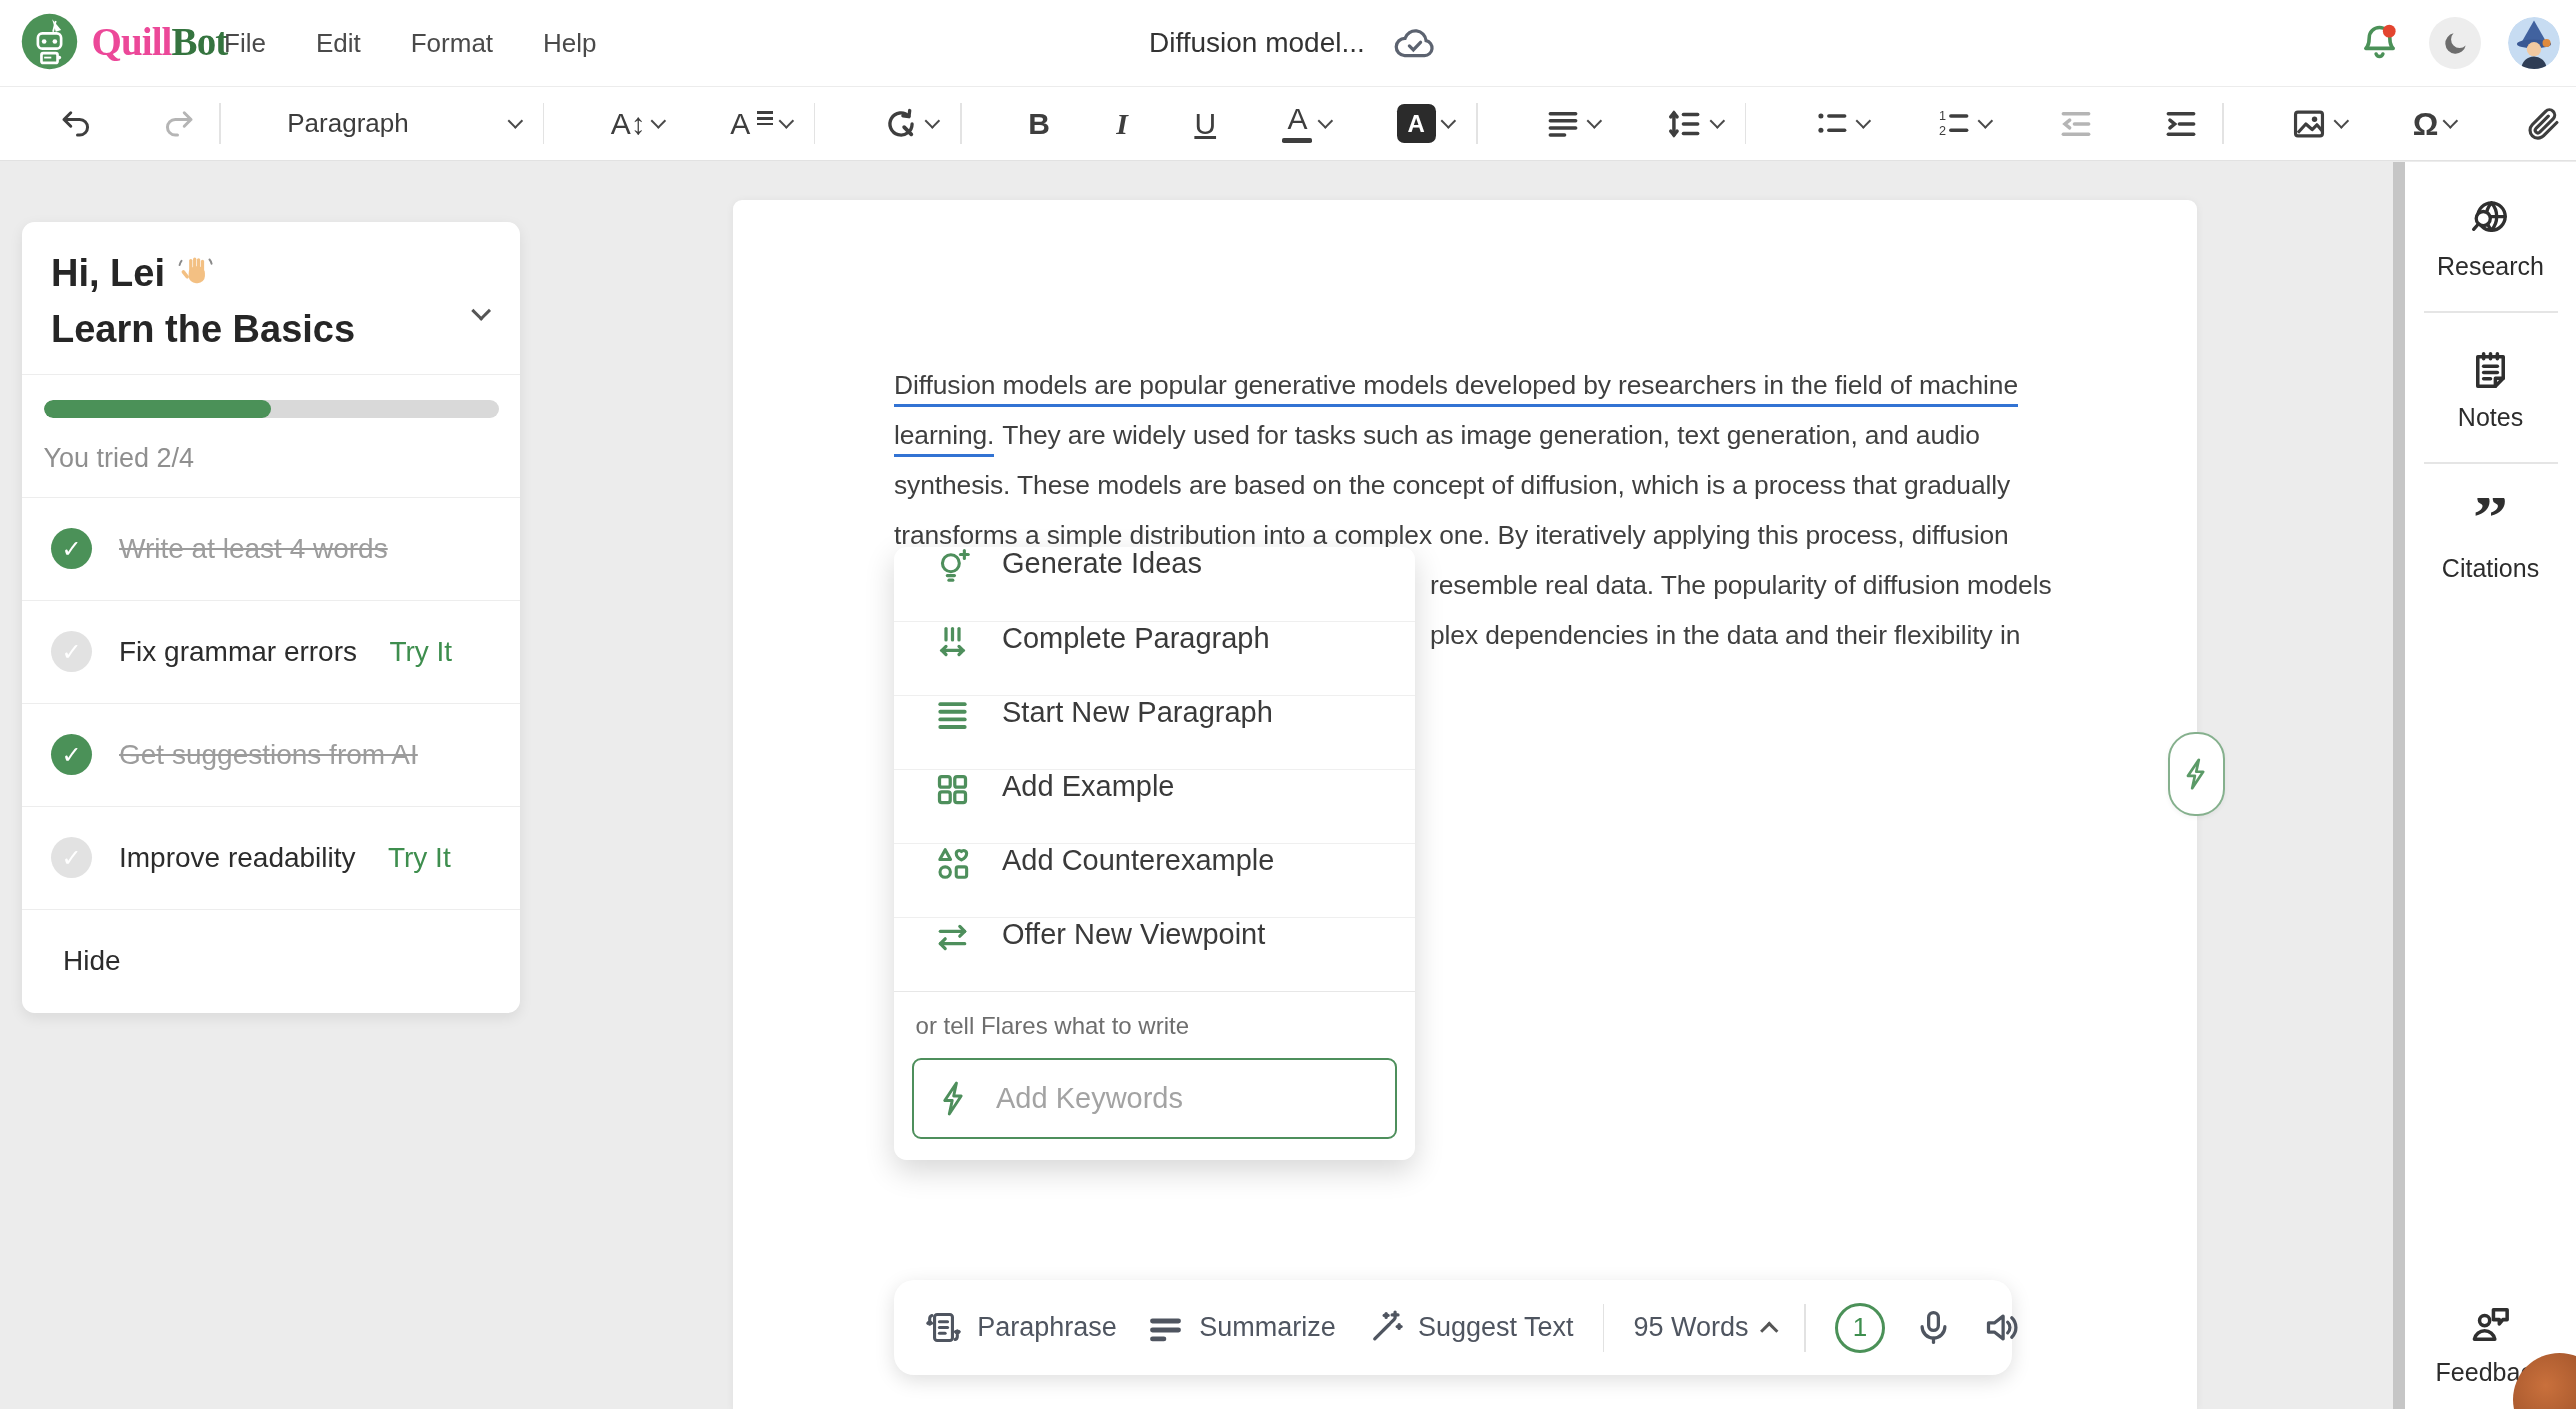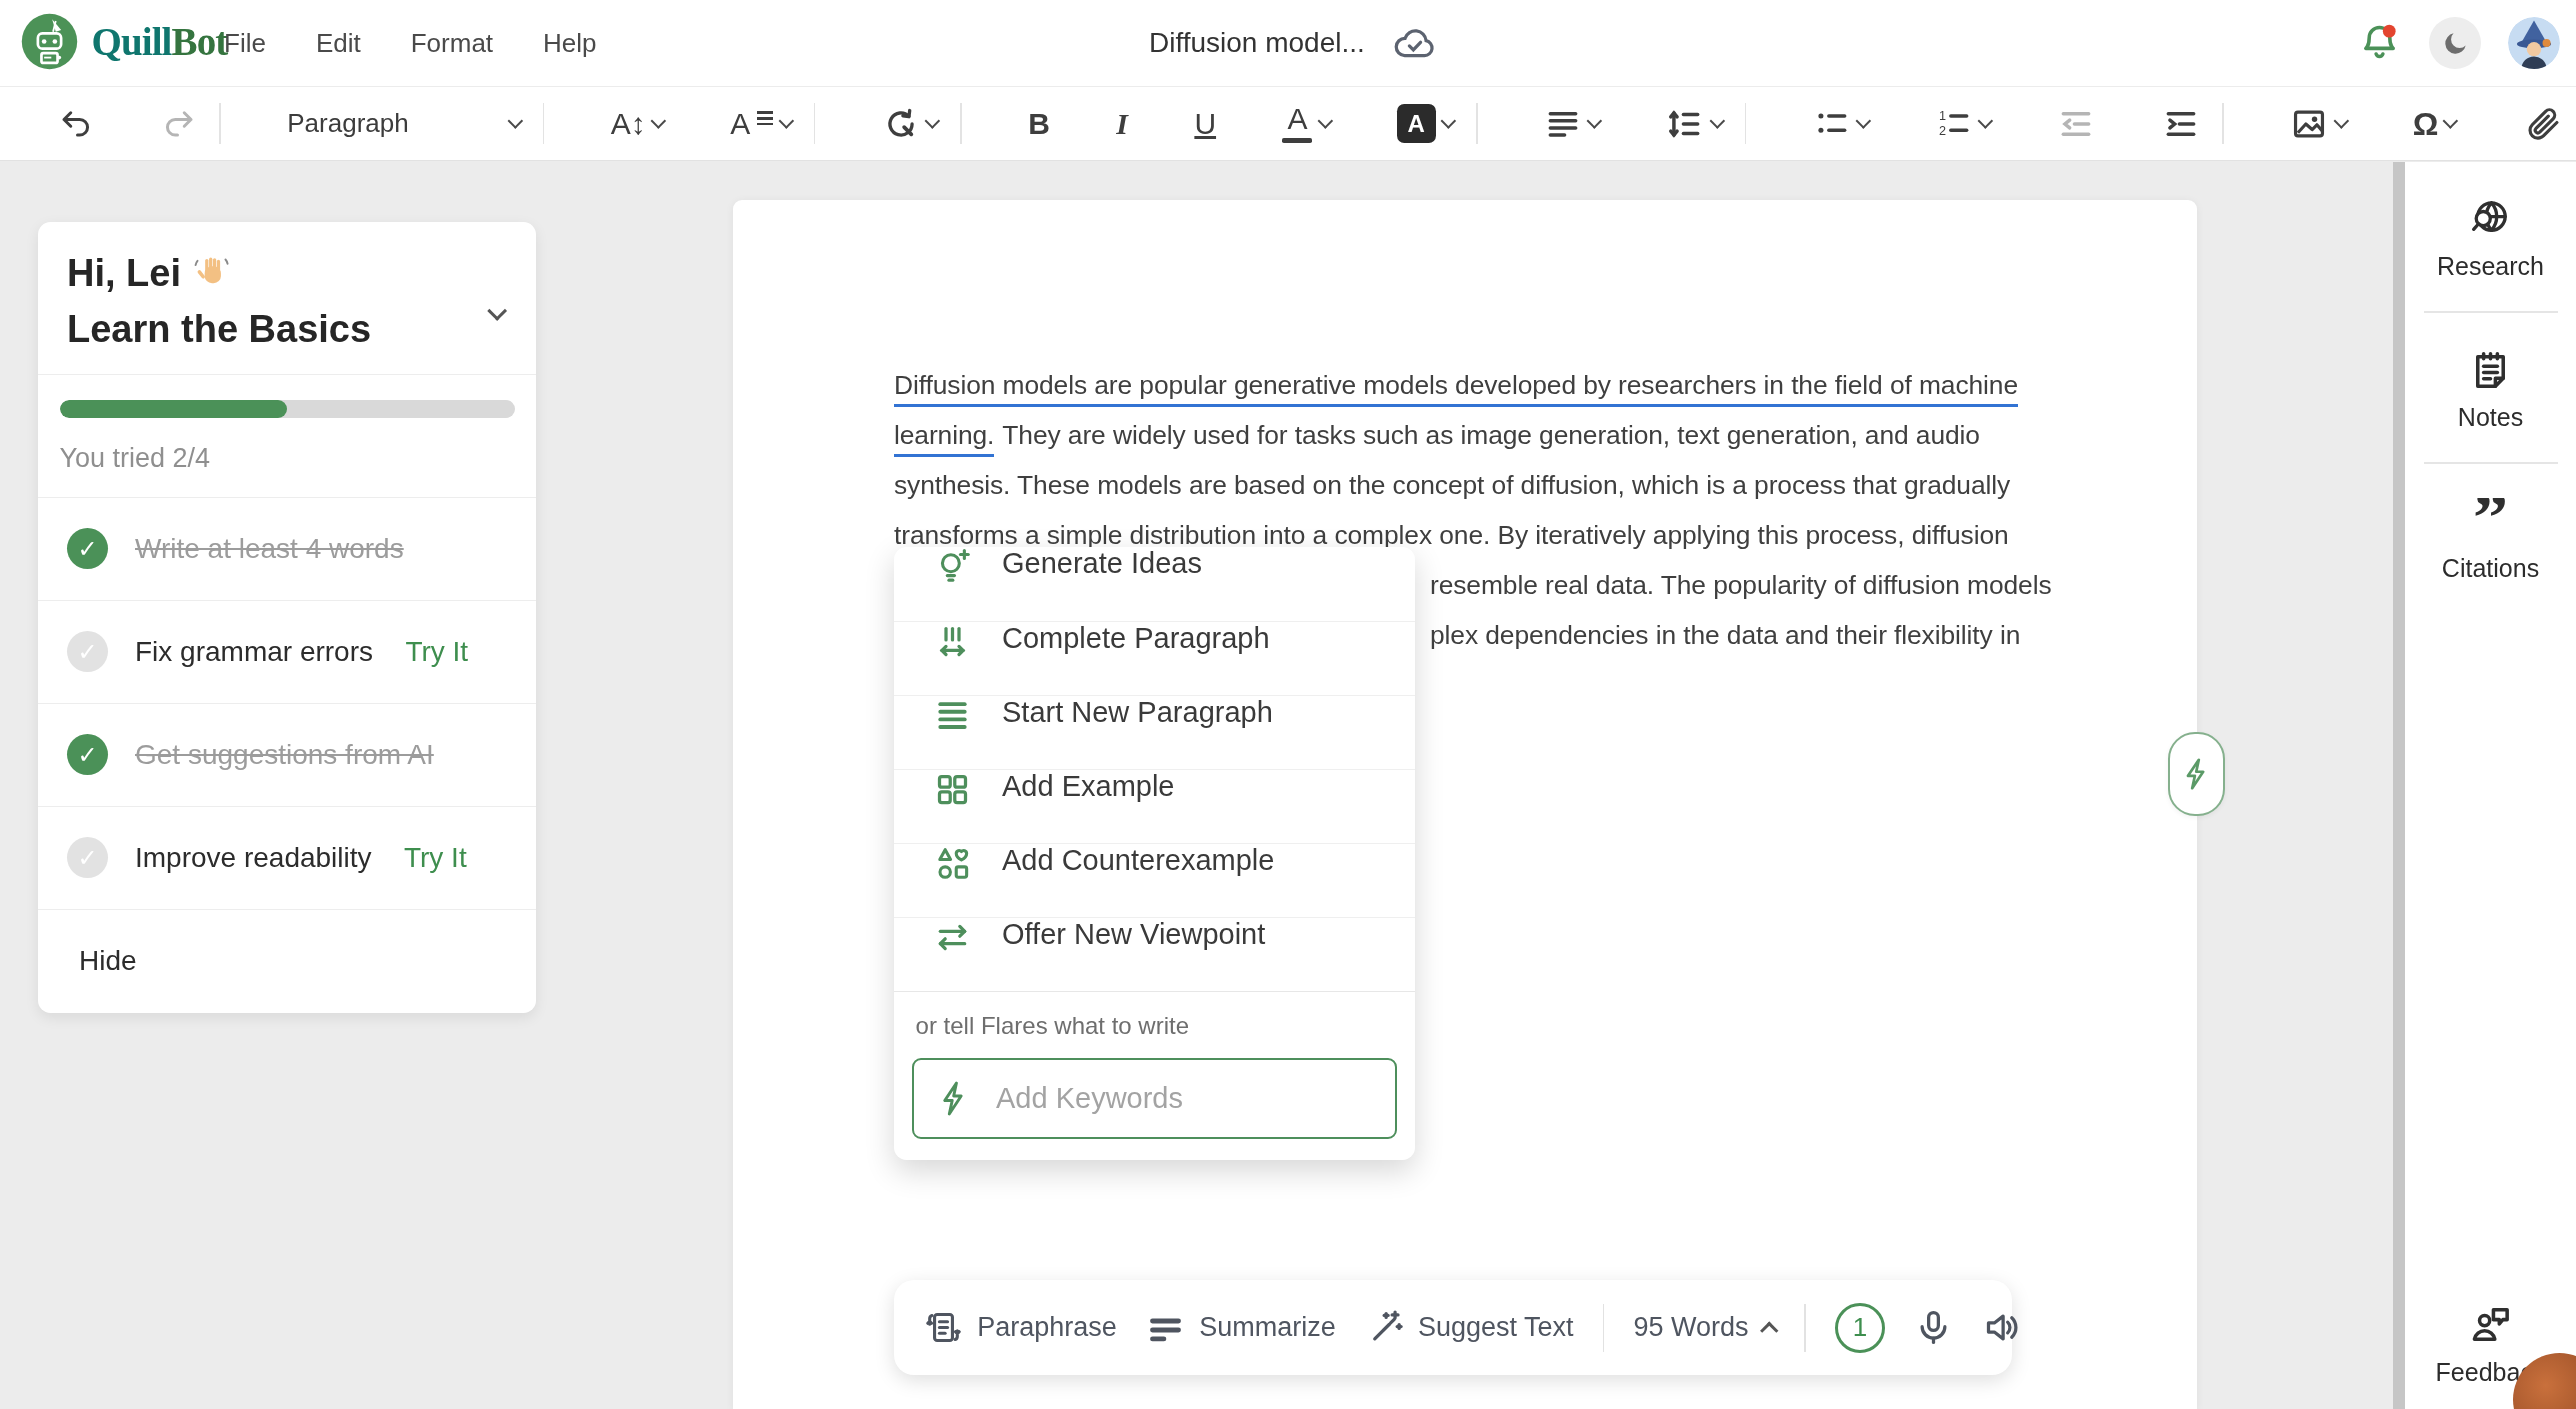--- a/index.html
+++ b/index.html
@@ -4,21 +4,21 @@
 <style>
   * { margin:0; padding:0; box-sizing:border-box; }
   html,body { width:2576px; height:1410px; overflow:hidden;
     font-family:"Liberation Sans","DejaVu Sans",sans-serif; background:#ececec; }
 
   
   .topbar { position:absolute; left:0; top:0; width:2576px; height:86px; background:#fff; z-index:40; }
   .logo { position:absolute; left:20px; top:11.6px; display:flex; align-items:center; gap:12.5px; cursor:pointer; }
   .logo-mark { width:59px; height:59px; }
   .logo-text { font-family:"Liberation Serif","DejaVu Serif",serif; font-size:39px; font-weight:600; letter-spacing:-0.9px; }
-  .logo-quill { color:#0f766e;text-align:center; }
+  .logo-quill { color:#ec4899;text-align:center; }
   .logo-bot { color:#35743f; }
   .menus { position:absolute; left:224px; top:0; height:86px; display:flex; align-items:center; gap:50px; }
   .menu-item { font-size:26px; color:#4a4a4a; cursor:pointer; }
   .doc-title-wrap { position:absolute; left:1149px; top:0; height:86px; display:flex; align-items:center; gap:27px; }
   .doc-title { font-size:28px; color:#333; font-weight:500; }
   .top-right { position:absolute; right:16px; top:0; height:86px; display:flex; align-items:center; gap:27px; }
   .moon-btn { width:52px; height:52px; border-radius:50%; background:#ededed; display:flex; align-items:center; justify-content:center; cursor:pointer; }
   .avatar { width:52px; height:52px; border-radius:50%; overflow:hidden; cursor:pointer; }
   .bell-wrap { position:relative; width:45px; height:45px; cursor:pointer; }
 
@@ -44,21 +44,21 @@
   .code-glyph { font-size:27px; font-weight:700; letter-spacing:2.7px; color:#3e3e3e; }
   .quote-glyph { font-family:"Liberation Serif",serif; font-size:57px; font-weight:700; color:#2f2f2f; line-height:18px; height:30px; }
   .hr-glyph { width:32px; height:3.6px; background:#3e3e3e; border-radius:1.8px; }
   .clearT { font-family:"Liberation Serif",serif; font-style:italic; font-size:30px; color:#b9b9b9; text-decoration:underline; }
   .clearX { font-size:18px; color:#b9b9b9; margin-left:-1.8px; }
 
   
   .content { position:absolute; left:0; top:162px; width:2576px; height:1248px; background:#ececec; }
 
   
-  .card { position:absolute; left:38px; top:60px; width:498px; background:#fff; border-radius:12.5px;
+  .card { position:absolute; left:22px; top:60px; width:498px; background:#fff; border-radius:12.5px;
     box-shadow:0 4.5px 14.3px rgba(0,0,0,.08); }
   .card-head { position:relative; padding:30px 29px 23px; cursor:pointer; }
   .greeting { font-size:38px; font-weight:700; color:#262626; display:flex; align-items:center; gap:10.7px; }
   .card-title { font-size:38px; font-weight:700; color:#262626; margin-top:12.5px; }
   .card-chev { position:absolute; right:32px; top:82px; width:14.3px; height:14.3px;
     border-right:3.6px solid #555; border-bottom:3.6px solid #555; transform:rotate(45deg); }
   .card-sec { border-top:1.8px solid #ededed; }
   .progress-wrap { padding:25px 21.5px 5.4px; }
   .progress-track { height:18px; border-radius:9px; background:#d9d9d9; overflow:hidden; }
   .progress-fill { height:100%; border-radius:9px; background:#4b9158; }

